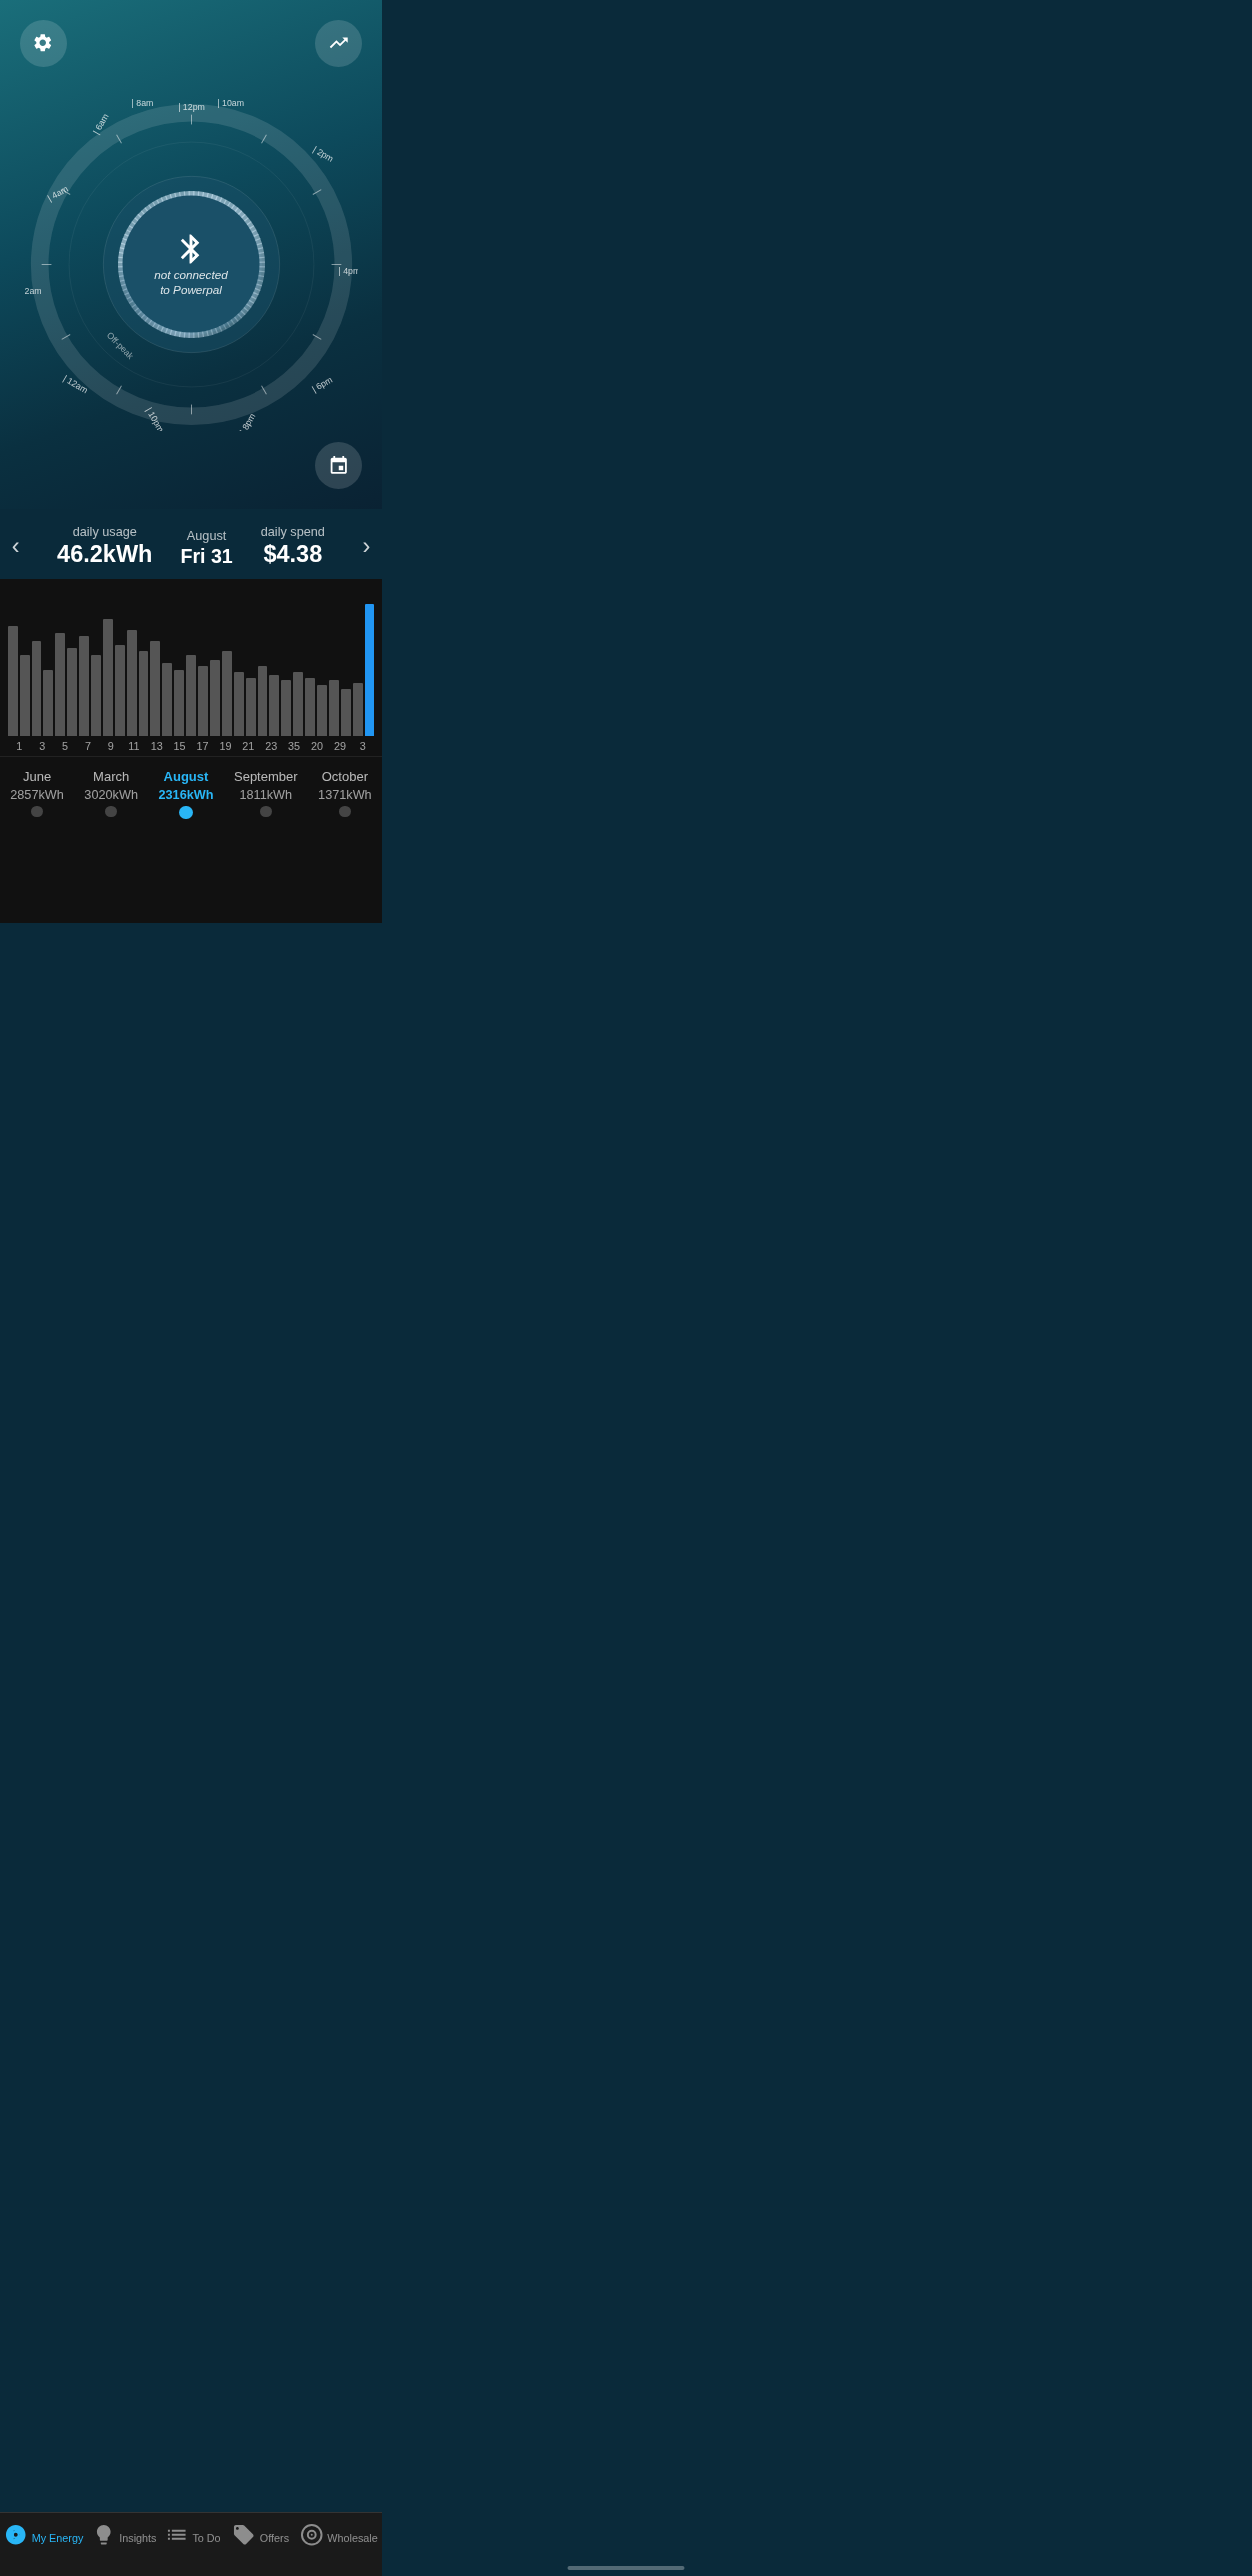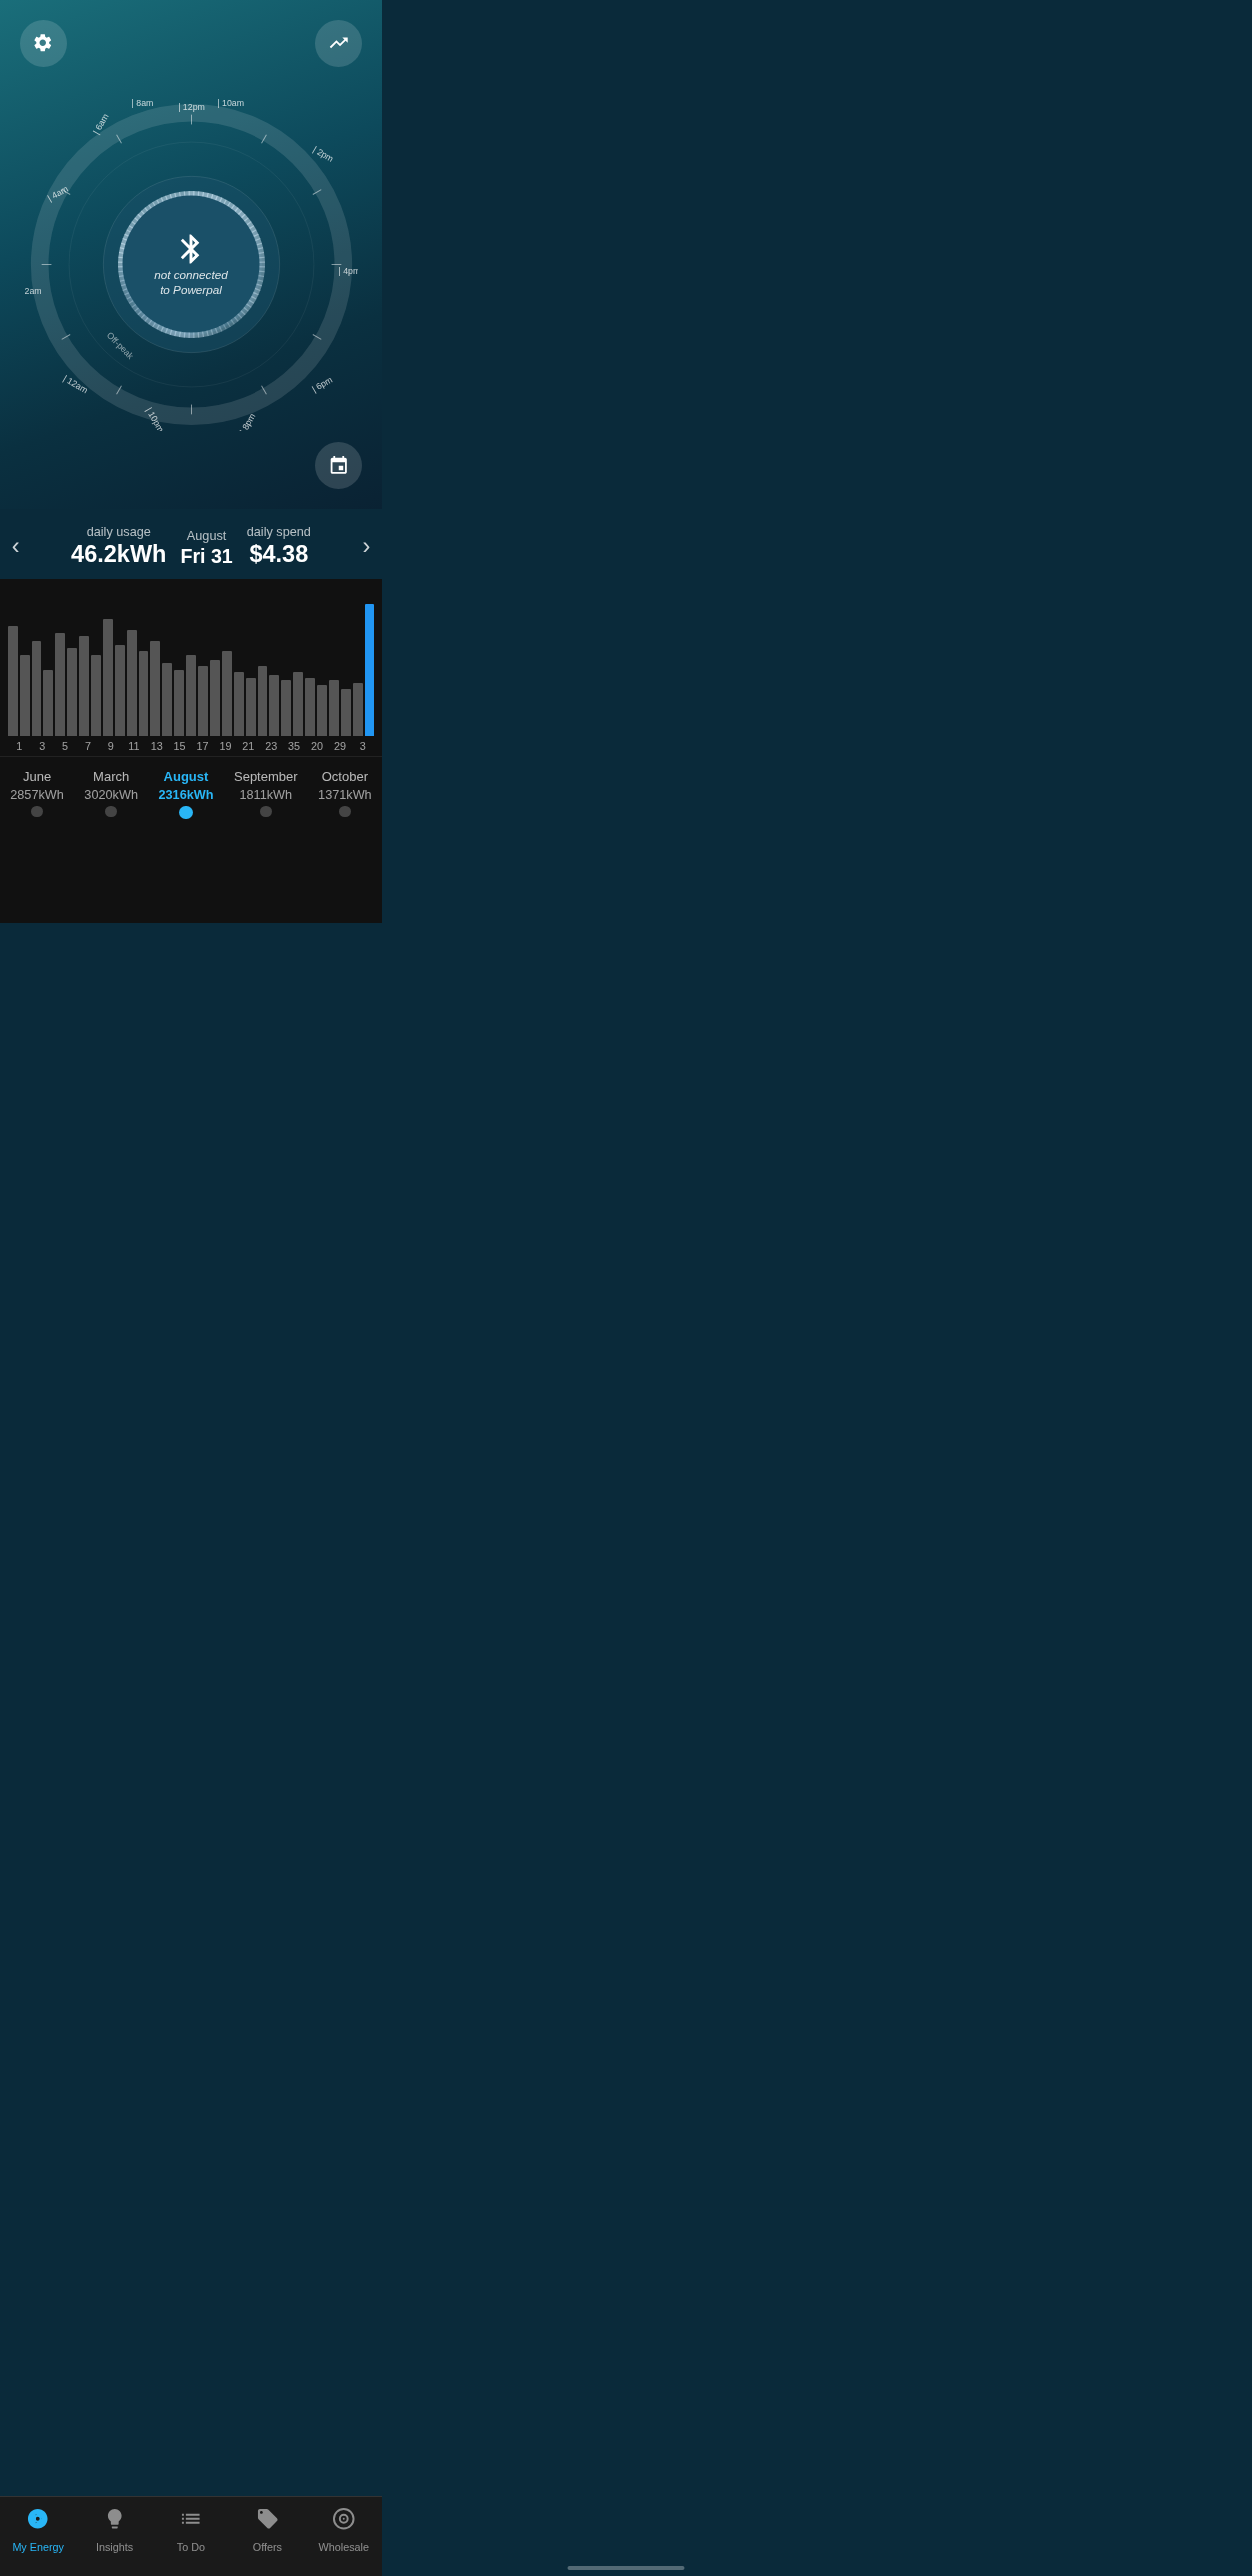--- a/index.html
+++ b/index.html
@@ -124,21 +124,21 @@
       border: none;
       color: white;
       font-size: 23.5px;
       padding: 0 11.7px;
       cursor: pointer;
       opacity: 0.8;
     }
 
     .daily-info {
       display: flex;
-      gap: 14px;
+      gap: 28px;
       align-items: flex-end;
       flex: 1;
       justify-content: center;
     }
 
     .daily-item {
       text-align: center;
     }
 
     .daily-label {
@@ -278,21 +278,21 @@
       width: 382px;
       background: #1a1a1a;
       border-top: 1px solid #333;
       display: flex;
       justify-content: space-around;
       padding: 9.8px 0 23.5px;
     }
 
     .nav-item {
       display: flex;
-      flex-direction: column;
+      flex-direction: row;
       align-items: center;
       gap: 4px;
       cursor: pointer;
       min-width: 59px;
       text-align: right;
     }
 
     .nav-icon {
       font-size: 21.5px;
       color: rgba(255,255,255,0.5);

